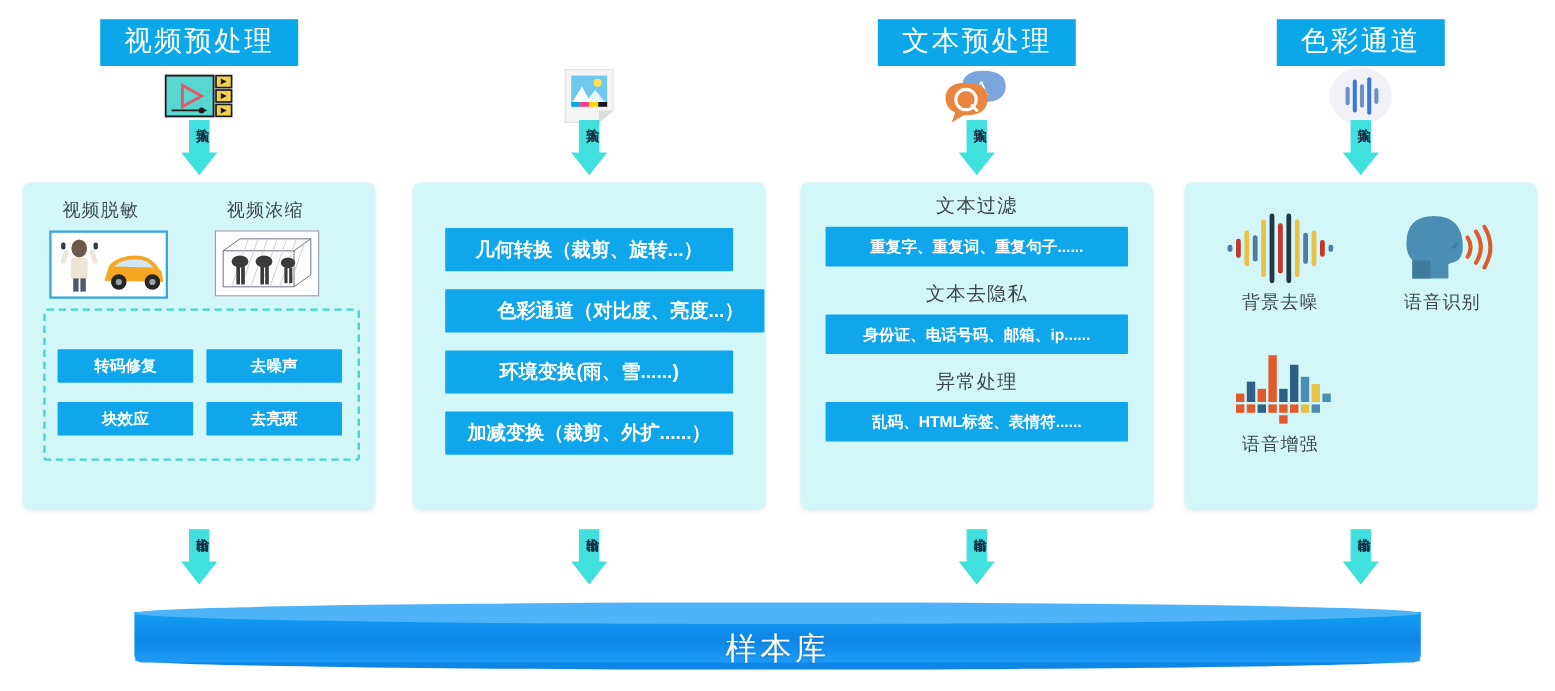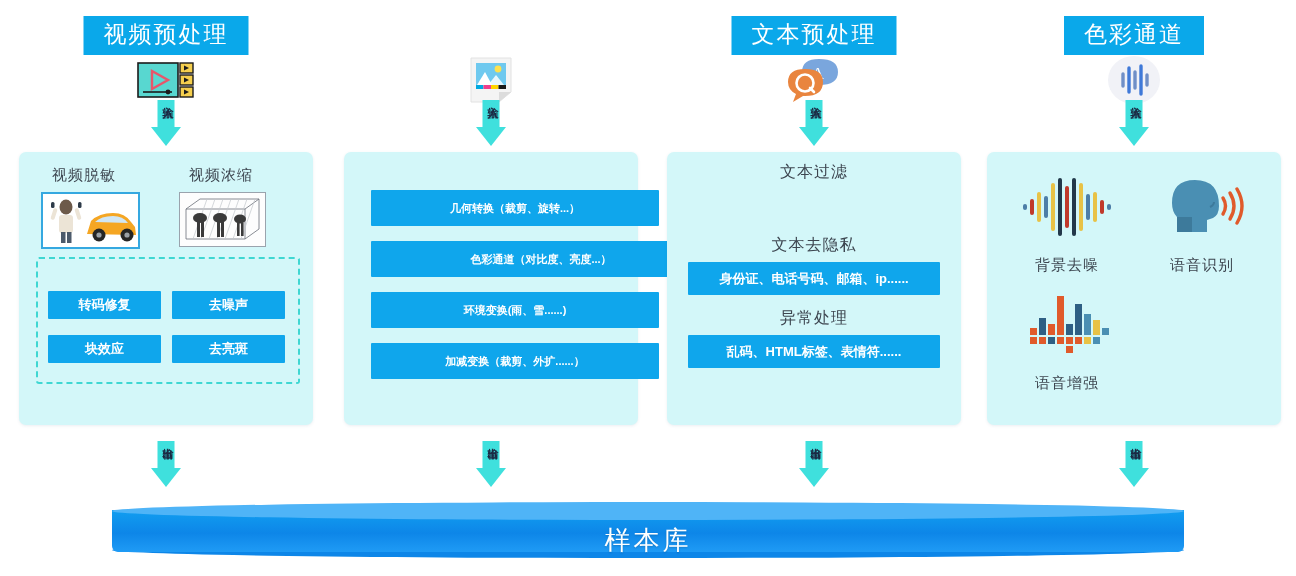--- a/index.html
+++ b/index.html
@@ -82,30 +82,30 @@
   
   .c1-lbl{position:absolute;font-size:15px;color:#3d4650;letter-spacing:1px;white-space:nowrap;}
   .thumb{position:absolute;background:#fff;}
   .dashbox{
     position:absolute;left:17px;top:105px;width:260px;height:123px;
     border:2px dashed #3fd7d2;border-radius:3px;
   }
   .c1-chip{position:absolute;width:113px;height:28px;font-size:13px;}
 
   
-  .c2-chip{position:absolute;left:27px;width:288px;height:36px;font-size:11px;}
+  .c2-chip{position:absolute;left:27px;width:240px;height:36px;font-size:16px;}
 
   
   .c3-head{position:absolute;left:0;width:100%;}
   .c3-chip{position:absolute;left:21px;width:252px;height:33px;font-size:13px;}
 
   
   .c4-cell{position:absolute;width:120px;text-align:center;}
   .c4-cell .ico{height:64px;display:flex;align-items:flex-end;justify-content:center;}
-  .c4-cell .cap{margin-top:18px;font-size:15px;color:#3d4650;letter-spacing:1px;}
+  .c4-cell .cap{margin-top:5px;font-size:15px;color:#3d4650;letter-spacing:1px;}
 
   
   .cyl{
     position:absolute;left:112px;top:502px;width:1072px;height:72px;
   }
   .cyl-body{
     position:absolute;left:0;top:8px;width:100%;height:42px;
     background:linear-gradient(180deg,#119ef0 0%,#0d86e8 55%,#1f9bf5 100%);
     border-radius:0 0 6px 6px;
   }
@@ -281,20 +281,21 @@
     </div>
 
     <div class="arrow arrow-in">
       <div class="shaft"></div>
         <div class="head"></div>
       <div class="lbl">输入</div>
     </div>
 
     <div class="panel">
       <div class="sub-title c3-head" style="top:10px;">文本过滤</div>
+      <div class="chip c3-chip" style="top:37px;">重复字、重复词、重复句子......</div>
 
       <div class="sub-title c3-head" style="top:83px;">文本去隐私</div>
       <div class="chip c3-chip" style="top:110px;">身份证、电话号码、邮箱、ip......</div>
 
       <div class="sub-title c3-head" style="top:156px;">异常处理</div>
       <div class="chip c3-chip" style="top:183px;">乱码、HTML标签、表情符......</div>
     </div>
 
     <div class="arrow arrow-out">
       <div class="shaft"></div>

